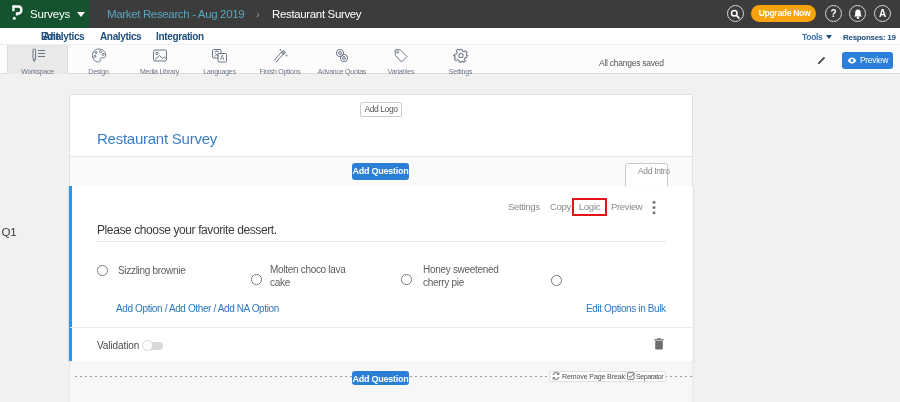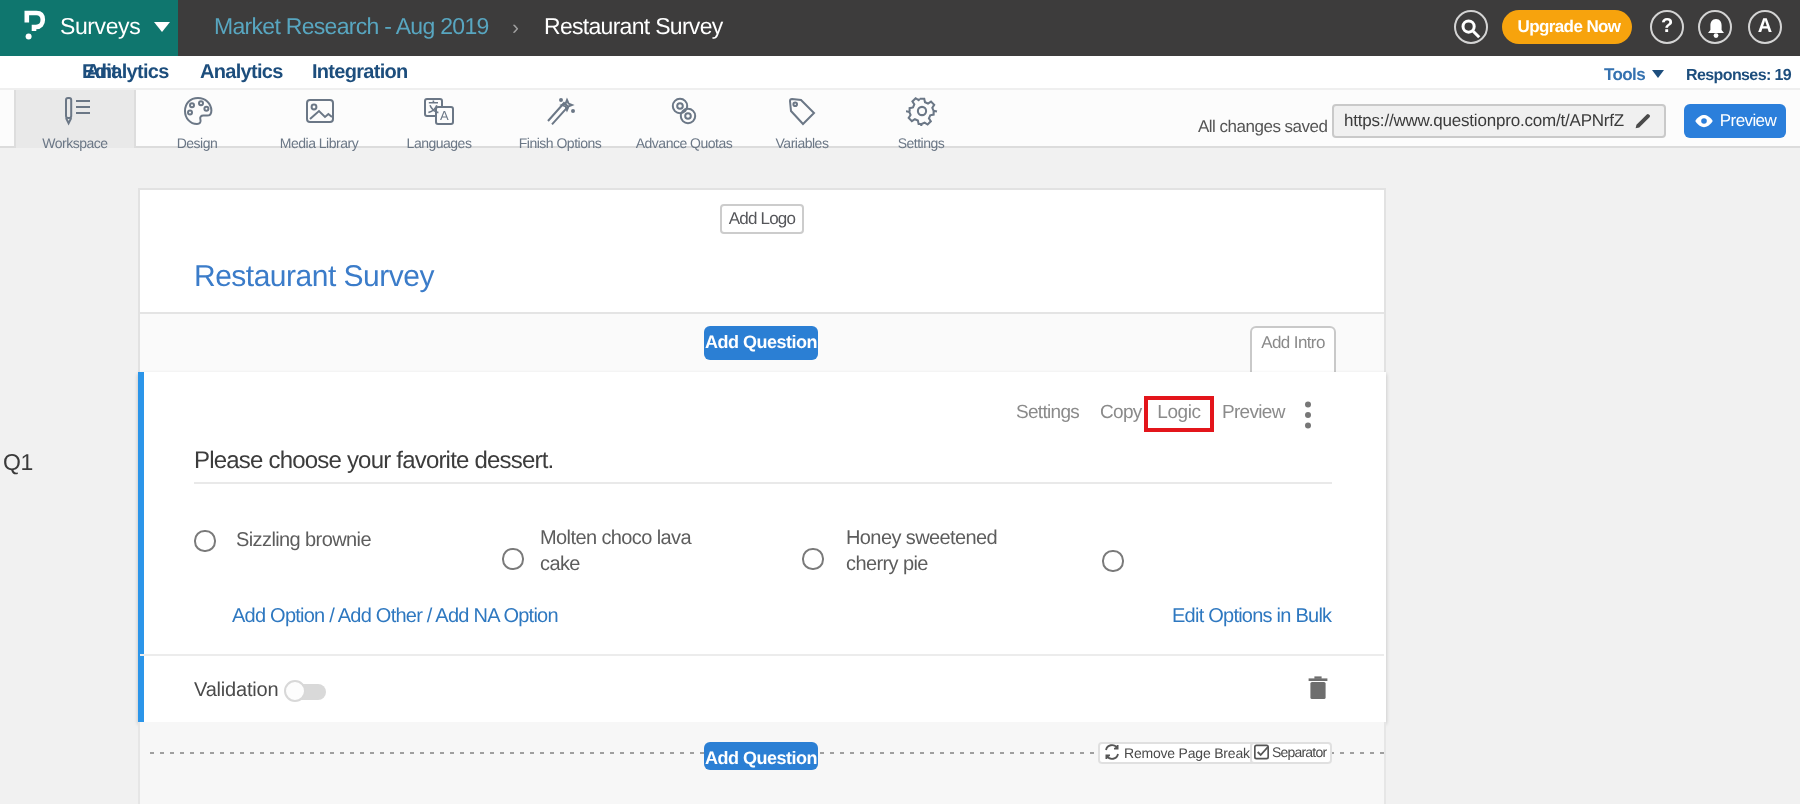--- a/index.html
+++ b/index.html
@@ -2,21 +2,21 @@
 <html><head>
 <meta charset="utf-8">
 <style>
 * { margin:0; padding:0; box-sizing:border-box; }
 body { font-family:"Liberation Sans", sans-serif; }
 #app { position:relative; width:900px; height:402px; background:#f1f1f1; overflow:hidden; }
 #app div, #app span { white-space:nowrap; }
 
 
 #topbar { position:absolute; left:0; top:0; width:900px; height:28px; background:#3d3c3c; }
-#logoband { position:absolute; left:0; top:0; width:89px; height:44px; background:#0f766e; }
+#logoband { position:absolute; left:0; top:0; width:89px; height:44px; background:#14532d; }
 #plogo { position:absolute; left:11px; top:4px; }
 #surveys { position:absolute; left:30px; top:0; height:28px; line-height:28px; color:#fff; font-size:11.5px; letter-spacing:-0.2px; }
 #surveys .caret { display:inline-block; margin-left:7px; width:0; height:0; border-left:4.5px solid transparent; border-right:4.5px solid transparent; border-top:5px solid #fff; vertical-align:1px; }
 #crumb { position:absolute; left:107px; top:0; height:28px; line-height:28px; font-size:11.5px; letter-spacing:-0.35px; color:#58a6c0; }
 #crumb .sep { color:#a0a0a0; margin:0 10px 0 9px; font-size:10px; }
 #crumb .cur { color:#ffffff; }
 .circbtn { position:absolute; top:5px; width:17px; height:17px; border:1px solid #d4d4d4; border-radius:50%; color:#fff; text-align:center; font-size:10px; line-height:15px; font-weight:bold; }
 #upgrade { position:absolute; left:751px; top:5px; width:65px; height:17px; background:#f7a30d; border-radius:9px; color:#fff; font-size:8.5px; font-weight:bold; letter-spacing:-0.3px; text-align:center; text-indent:2px; line-height:17px; }
 
 
@@ -38,21 +38,21 @@
 #urlpencil { position:absolute; left:817px; top:56px; }
 #previewbtn { position:absolute; left:842px; top:52px; width:51px; height:17px; background:#2b7fdb; border-radius:3px; color:#fff; font-size:8.5px; letter-spacing:-0.3px; text-align:center; line-height:17px; }
 
 
 #card1 { position:absolute; left:69px; top:94px; width:624px; height:63px; background:#fff; border:1px solid #e2e2e2; border-bottom:none; }
 #carddash { position:absolute; left:70px; top:156px; width:622px; height:1px; background:#e4e4e4; }
 #addlogo { position:absolute; left:360px; top:102px; width:42px; height:15px; background:#fff; border:1px solid #cccccc; border-radius:2px; font-size:8.5px; letter-spacing:-0.4px; color:#55565a; text-align:center; line-height:13px; }
 #title { position:absolute; left:97px; top:129.5px; font-size:15px; letter-spacing:-0.25px; color:#3b7cc9; }
 #strip2 { position:absolute; left:69px; top:157px; width:624px; height:29px; background:#fafafa; border-left:1px solid #e2e2e2; border-right:1px solid #e2e2e2; }
 #addq1 { position:absolute; left:352px; top:163px; width:57px; height:17px; background:#2b7fd4; border-radius:3px; color:#fff; font-size:9px; letter-spacing:-0.25px; font-weight:bold; text-align:center; line-height:17px; }
-#addintro { position:absolute; left:625px; top:163px; width:43px; height:34px; background:#fff; border:1px solid #c9c9c9; border-radius:3px; font-size:8.5px; letter-spacing:-0.3px; color:#8a8a8a; text-align:center; line-height:15px; }
+#addintro { position:absolute; left:625px; top:163px; width:43px; height:34px; background:#fff; border:1px solid #c9c9c9; border-radius:3px; font-size:8.5px; letter-spacing:-0.3px; color:#8a8a8a; text-align:left; line-height:15px;padding-left:12px; }
 
 
 #qblock { position:absolute; left:69px; top:186px; width:624px; height:175px; background:#fff; border-left:3px solid #2b95e9; box-shadow:0 1px 2px rgba(0,0,0,0.22); }
 #q1label { position:absolute; left:1.5px; top:226px; font-size:11.5px; letter-spacing:-0.2px; color:#3a3a3a; }
 .qh { position:absolute; top:201px; font-size:9.5px; letter-spacing:-0.35px; color:#8b8b8b; }
 #logicbox { position:absolute; left:572px; top:197.5px; width:35px; height:18px; border:2.5px solid #e3151b; font-size:9.5px; letter-spacing:-0.2px; color:#8b8b8b; text-align:center; line-height:13px; }
 #qdots { position:absolute; left:652px; top:200px; }
 #qtext { position:absolute; left:97px; top:222.5px; font-size:12px; letter-spacing:-0.4px; color:#3c3c3c; }
 #qunderline { position:absolute; left:97px; top:241px; width:569px; border-top:1px solid #e9e9e9; }
 .radio { position:absolute; width:10.5px; height:10.5px; border:1px solid #7a7a7a; border-radius:50%; background:#fff; }
@@ -193,21 +193,20 @@
       <svg class="ic" width="16" height="16" viewBox="0 0 16 16">
         <g stroke="#6b7786" stroke-width="1.1" fill="none">
           <circle cx="8" cy="8" r="2.2"></circle>
           <path d="M6.8 1.5 L9.2 1.5 L9.6 3.3 L11.2 4 L12.8 3 L14.5 4.7 L13.5 6.3 L14.2 7.9 L16 8.3 M14.2 8.1 L14.2 9.9 L12.4 10.3 L11.7 11.9 L12.7 13.5 L11 15.2 L9.4 14.2 L7.8 14.9 L7.4 16.7 M7.6 14.9 L6.2 14.9 L5.8 13.1 L4.2 12.4 L2.6 13.4 L0.9 11.7 L1.9 10.1 L1.2 8.5 L-0.6 8.1 M1.4 8.3 L1.4 6.5 L3.2 6.1 L3.9 4.5 L2.9 2.9 L4.6 1.2 L6.2 2.2 L6.8 1.5"></path>
         </g>
       </svg>
       <div class="lbl">Settings</div>
     </div>
   </div>
   <div id="allsaved">All changes saved</div>
-  <div id="urlbox">https://www.questionpro.com/t/APNrfZ</div>
   <svg id="urlpencil" width="9" height="9" viewBox="0 0 11 11">
     <path d="M1 10 L1.5 7.8 L7.8 1.5 A0.9 0.9 0 0 1 9.1 1.5 L9.5 1.9 A0.9 0.9 0 0 1 9.5 3.2 L3.2 9.5 Z" fill="#4a4a4a"></path>
   </svg>
   <div id="previewbtn">
     <svg width="10" height="7" viewBox="0 0 11 8" style="vertical-align:-0.5px; margin-right:3px;">
       <path d="M0.5 4 C2 1.5 4 0.5 5.5 0.5 C7 0.5 9 1.5 10.5 4 C9 6.5 7 7.5 5.5 7.5 C4 7.5 2 6.5 0.5 4 Z" fill="#fff"></path>
       <circle cx="5.5" cy="4" r="1.6" fill="#2b7fdb"></circle>
     </svg>Preview</div>
 
   <div id="card1"></div>

